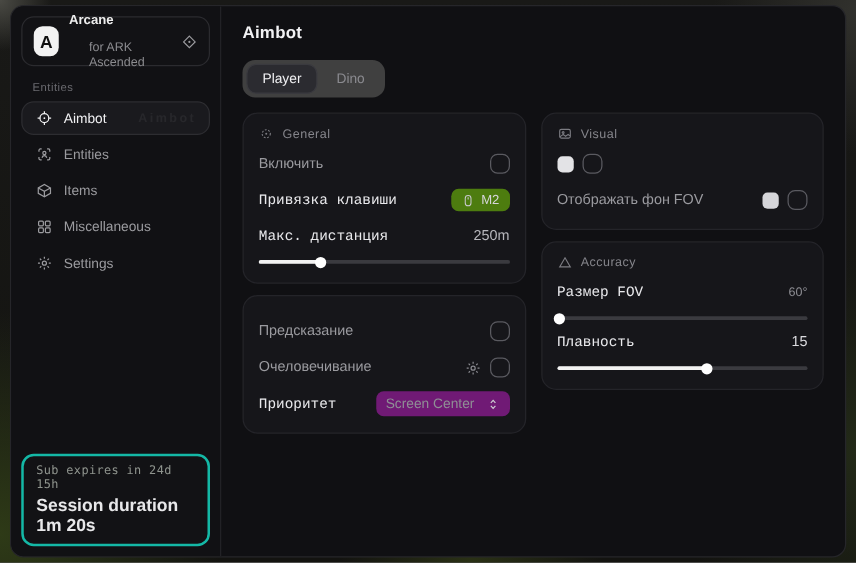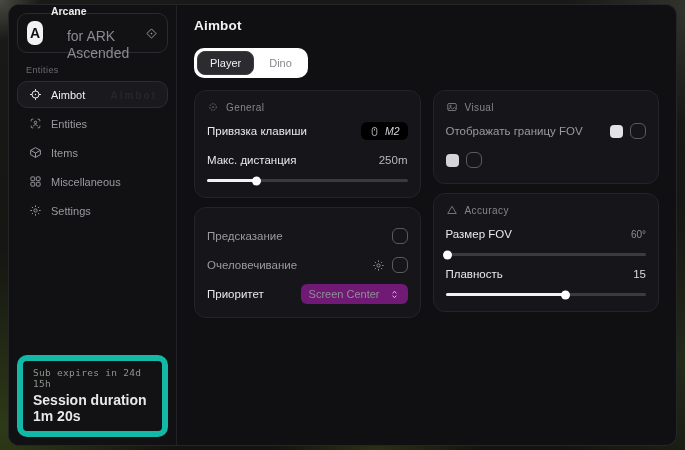--- a/index.html
+++ b/index.html
@@ -28,47 +28,47 @@
   .logo-card {
     border:1px solid #2b2b2f; border-radius:10px; height:40px;
     display:flex; align-items:center; padding:0 9px; gap:8px; background:#121215;
   }
   .logo {
     width:24px; height:24px; border-radius:7px; background:#f2f2f2; color:#101010;
     font-weight:bold; font-size:14px; display:flex; align-items:center; justify-content:center;
   }
   .logo-text { display:flex; flex-direction:column; line-height:1.15;gap:11px; }
   .app-name { font-size:10.5px; font-weight:bold; color:#ededed; }
-  .app-sub { font-size:14px; color:#8b8b8f;padding-left:16px; }
+  .app-sub { font-size:10px; color:#8b8b8f;padding-left:16px; }
   .logo-target { margin-left:auto; color:#9a9a9e; display:flex; }
   .category-label { font-size:9px; color:#6b6b70; margin:12px 0 6px 9px; letter-spacing:.4px; }
   .nav { display:flex; flex-direction:column; gap:2px; }
   .nav-item {
     height:27px; display:flex; align-items:center; gap:9px; padding:0 11px;
     color:#9b9b9f; font-size:11px; border:1px solid transparent; border-radius:10px;
     position:relative; cursor:default;
   }
   .nav-item .nicon { display:flex; color:inherit; }
   .nav-item.active { background:#1a1a1e; border-color:#2d2d31; color:#f0f0f2; }
   .ghost {
     position:absolute; right:10px; top:50%; transform:translateY(-50%);
     font-size:10px; font-weight:bold; letter-spacing:2px; color:rgba(255,255,255,0.06);
   }
   .sidebar-footer {
-    margin-top:auto; border:6px solid #14b8a6; border-radius:10px; padding:6px 10px 7px;
+    margin-top:auto; border:2px solid #14b8a6; border-radius:10px; padding:6px 10px 7px;
     background:#121215;
   }
   .sub-line { font-family:"DejaVu Sans Mono", monospace; font-size:9.5px; color:#8f948e; letter-spacing:.3px; }
   .session-line { font-size:14px; font-weight:bold; color:#e8e8ea; margin-top:3px; }
   
   .main { flex:1; padding:13px 17px; display:flex; flex-direction:column; }
   .page-title { font-size:13.5px; font-weight:bold; color:#f2f2f4; letter-spacing:.2px; }
   .tabs {
     margin-top:15px; display:inline-flex; align-self:flex-start;
-    background:#ffffff; border-radius:10px; padding:3px; gap:2px;
+    background:#404040; border-radius:10px; padding:3px; gap:2px;
   }
   .tab {
     padding:5px 12px; font-size:11px; color:#8a8a8f; border-radius:8px;
     border:1px solid transparent; cursor:default;
   }
   .tab.active { background:#2b2b30; border-color:#3a3a3f; color:#f0f0f2; }
   .grid { margin-top:12px; display:flex; gap:12px; align-items:flex-start; }
   .col { flex:1; display:flex; flex-direction:column; gap:9px; min-width:0; }
   .card {
     background:#16161a; border:1px solid #242429; border-radius:12px; padding:10px 12px 12px;
@@ -76,29 +76,29 @@
   .card-header {
     display:flex; align-items:center; gap:7px; color:#85858b; font-size:10px;
     letter-spacing:.4px; margin-bottom:4px;
   }
   .card-header .hicon { display:flex; color:#7c7c82; }
   .row {
     display:flex; align-items:center; justify-content:space-between;
     min-height:22px; margin-top:7px; font-size:11.5px;
   }
   .lbl-dim { color:#9a9a9f; }
-  .lbl-bright { color:#e9e9ec; font-weight:500; }
+  .lbl-bright { color:#e9e9ec; font-weight:500;font-family:Liberation Mono, monospace; }
   .checkbox {
     width:16px; height:16px; border:1.5px solid #5a5a60; border-radius:6px;
     background:transparent; flex:0 0 auto;
   }
   .right-group { display:flex; align-items:center; gap:7px; }
   .chip {
-    background:#000000; border-radius:6px; padding:3px 8px; display:flex;
-    align-items:center; gap:5px; font-size:10.5px; color:#d6d6da;font-style:italic;
+    background:#4d7c0f; border-radius:6px; padding:3px 8px; display:flex;
+    align-items:center; gap:5px; font-size:10.5px; color:#d6d6da;
   }
   .chip .micon { display:flex; color:#c9c9ce; }
   .dropdown {
     background:#701a75; border-radius:6px; padding:4px 8px; display:flex;
     align-items:center; gap:9px; font-size:11px; color:#8f8f95;
   }
   .dropdown .dicon { display:flex; color:#cfcfd4; }
   .value-dim { font-size:10px; color:#8d8d93; }
   .value-mid { font-size:11.5px; color:#b7b7bc; }
   .value-bright { font-size:11.5px; color:#dadade; }
@@ -218,20 +218,24 @@
           <div class="card-header">
             <span class="hicon">
               <svg width="12" height="12" viewBox="0 0 24 24" fill="none" stroke="currentColor" stroke-width="1.8">
                 <circle cx="12" cy="12" r="6.5" stroke-dasharray="3 2.5"></circle>
                   <circle cx="12" cy="12" r="1.6" fill="currentColor" stroke="none"></circle>
               </svg>
             </span>
             <span>General</span>
           </div>
 
+          <div class="row">
+            <span class="lbl-dim">Включить</span>
+            <span class="checkbox"></span>
+          </div>
 
           <div class="row">
             <span class="lbl-bright">Привязка клавиши</span>
             <span class="chip">
               <span class="micon">
                 <svg width="11" height="11" viewBox="0 0 24 24" fill="none" stroke="currentColor" stroke-width="1.8">
                   <rect x="7" y="3" width="10" height="18" rx="5"></rect>
                     <path d="M12 6v4"></path>
                 </svg>
               </span>
@@ -293,28 +297,28 @@
               <svg width="12" height="12" viewBox="0 0 24 24" fill="none" stroke="currentColor" stroke-width="1.8">
                 <rect x="3.5" y="5" width="17" height="14" rx="2.5"></rect>
                   <circle cx="9" cy="10" r="1.5"></circle>
                   <path d="M4 17l5-4 4 3 4-3 3 2.5"></path>
               </svg>
             </span>
             <span>Visual</span>
           </div>
 
           <div class="row">
-            <span class="lbl-dim">Отображать границу FOV</span>
             <span class="right-group">
               <span class="swatch" style="background: rgb(227, 227, 230);"></span>
               <span class="checkbox"></span>
             </span>
           </div>
 
           <div class="row">
+            <span class="lbl-dim">Отображать фон FOV</span>
             <span class="right-group">
               <span class="swatch" style="background: rgb(213, 213, 217);"></span>
               <span class="checkbox"></span>
             </span>
           </div>
         </div>
 
         <div class="card">
           <div class="card-header">
             <span class="hicon">

